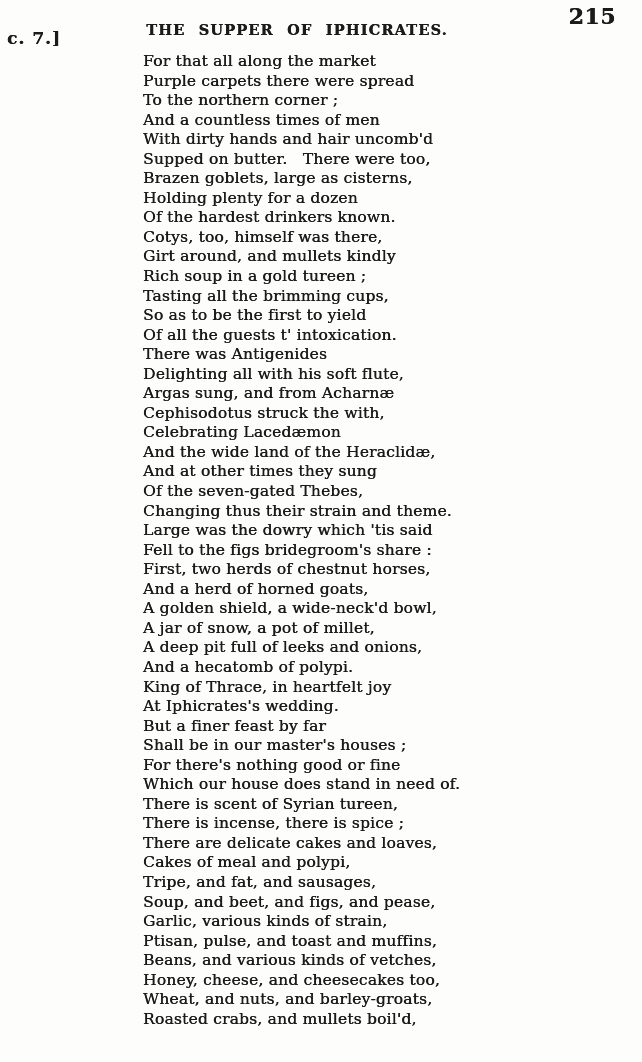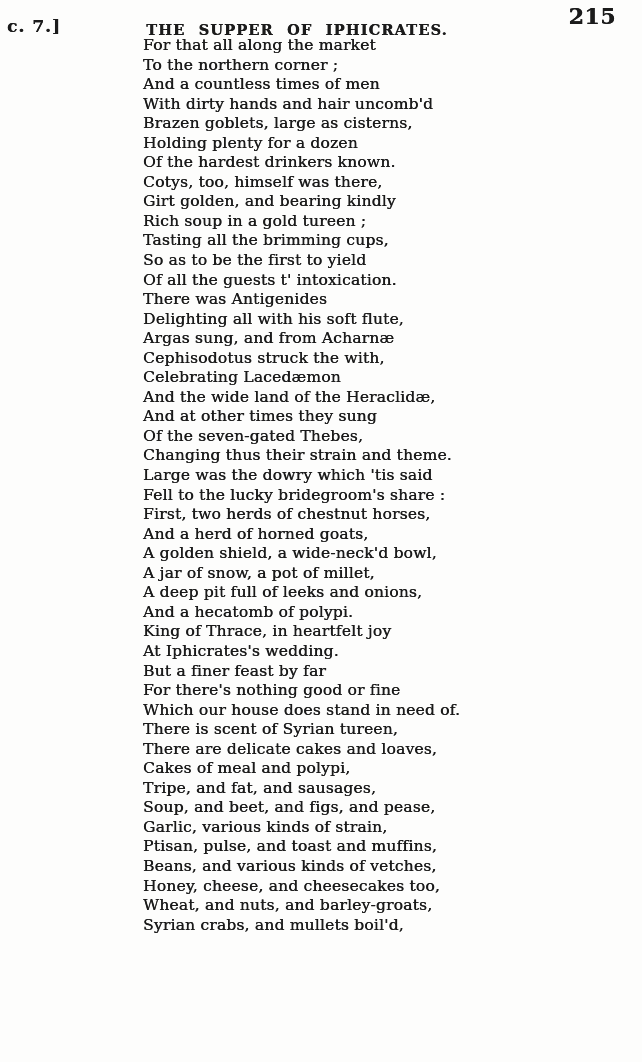--- a/index.html
+++ b/index.html
@@ -16,21 +16,21 @@
     height: 1062px;
     background: #fdfdfc;
     color: #1b1b1b;
     font-family: "DejaVu Serif", "Liberation Serif", serif;
     
     text-shadow: 0.35px 0 0 currentColor;
   }
   .header-left {
     position: absolute;
     left: 7px;
-    top: 16px;
+    top: 28px;
     font-size: 17px;
     font-weight: bold;
     letter-spacing: 1px;
   }
   .header-title {
     position: absolute;
     left: 297px;
     top: 21px;
     transform: translateX(-50%);
     font-size: 14.5px;
@@ -43,80 +43,84 @@
     position: absolute;
     right: 26px;
     top: 3px;
     font-size: 22px;
     font-weight: bold;
     letter-spacing: 0.5px;
   }
   .poem {
     position: absolute;
     left: 143px;
-    top: 36px;
+    top: 52px;
     width: 440px;
   }
   .poem-line {
     font-size: 15.5px;
     line-height: 19.55px;
     white-space: pre;
     letter-spacing: 0.2px;
   }
 </style>
 </head>
 <body>
 
 <div class="page">
   <div>
     <span class="header-left">c. 7.]</span>
     <span class="header-title">THE SUPPER OF IPHICRATES.</span>
     <span class="header-page-number">215</span>
   </div>
   <div class="poem">
       <div class="poem-line">For that all along the market</div>
+      <div class="poem-line">Purple carpets there were spread</div>
       <div class="poem-line">To the northern corner ;</div>
       <div class="poem-line">And a countless times of men</div>
       <div class="poem-line">With dirty hands and hair uncomb'd</div>
+      <div class="poem-line">Supped on butter.   There were too,</div>
       <div class="poem-line">Brazen goblets, large as cisterns,</div>
       <div class="poem-line">Holding plenty for a dozen</div>
       <div class="poem-line">Of the hardest drinkers known.</div>
       <div class="poem-line">Cotys, too, himself was there,</div>
-      <div class="poem-line">Girt golden, and bearing kindly</div>
+      <div class="poem-line">Girt around, and mullets kindly</div>
       <div class="poem-line">Rich soup in a gold tureen ;</div>
       <div class="poem-line">Tasting all the brimming cups,</div>
       <div class="poem-line">So as to be the first to yield</div>
       <div class="poem-line">Of all the guests t' intoxication.</div>
       <div class="poem-line">There was Antigenides</div>
       <div class="poem-line">Delighting all with his soft flute,</div>
       <div class="poem-line">Argas sung, and from Acharnæ</div>
       <div class="poem-line">Cephisodotus struck the with,</div>
       <div class="poem-line">Celebrating Lacedæmon</div>
       <div class="poem-line">And the wide land of the Heraclidæ,</div>
       <div class="poem-line">And at other times they sung</div>
       <div class="poem-line">Of the seven-gated Thebes,</div>
       <div class="poem-line">Changing thus their strain and theme.</div>
       <div class="poem-line">Large was the dowry which 'tis said</div>
-      <div class="poem-line">Fell to the lucky bridegroom's share :</div>
+      <div class="poem-line">Fell to the figs bridegroom's share :</div>
       <div class="poem-line">First, two herds of chestnut horses,</div>
       <div class="poem-line">And a herd of horned goats,</div>
       <div class="poem-line">A golden shield, a wide-neck'd bowl,</div>
       <div class="poem-line">A jar of snow, a pot of millet,</div>
       <div class="poem-line">A deep pit full of leeks and onions,</div>
       <div class="poem-line">And a hecatomb of polypi.</div>
       <div class="poem-line">King of Thrace, in heartfelt joy</div>
       <div class="poem-line">At Iphicrates's wedding.</div>
       <div class="poem-line">But a finer feast by far</div>
+      <div class="poem-line">Shall be in our master's houses ;</div>
       <div class="poem-line">For there's nothing good or fine</div>
       <div class="poem-line">Which our house does stand in need of.</div>
       <div class="poem-line">There is scent of Syrian tureen,</div>
+      <div class="poem-line">There is incense, there is spice ;</div>
       <div class="poem-line">There are delicate cakes and loaves,</div>
       <div class="poem-line">Cakes of meal and polypi,</div>
       <div class="poem-line">Tripe, and fat, and sausages,</div>
       <div class="poem-line">Soup, and beet, and figs, and pease,</div>
       <div class="poem-line">Garlic, various kinds of strain,</div>
       <div class="poem-line">Ptisan, pulse, and toast and muffins,</div>
       <div class="poem-line">Beans, and various kinds of vetches,</div>
       <div class="poem-line">Honey, cheese, and cheesecakes too,</div>
       <div class="poem-line">Wheat, and nuts, and barley-groats,</div>
-      <div class="poem-line">Syrian crabs, and mullets boil'd,</div>
+      <div class="poem-line">Roasted crabs, and mullets boil'd,</div>
     </div>
 </div>
 
 </body></html>

